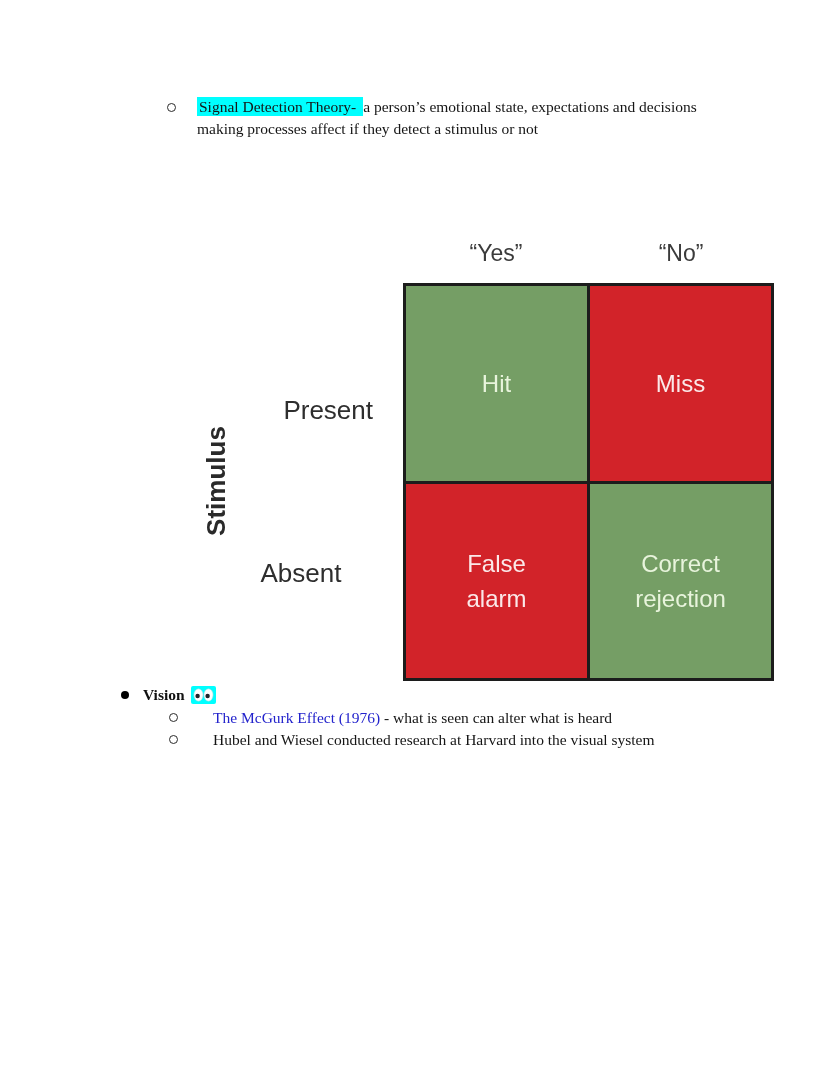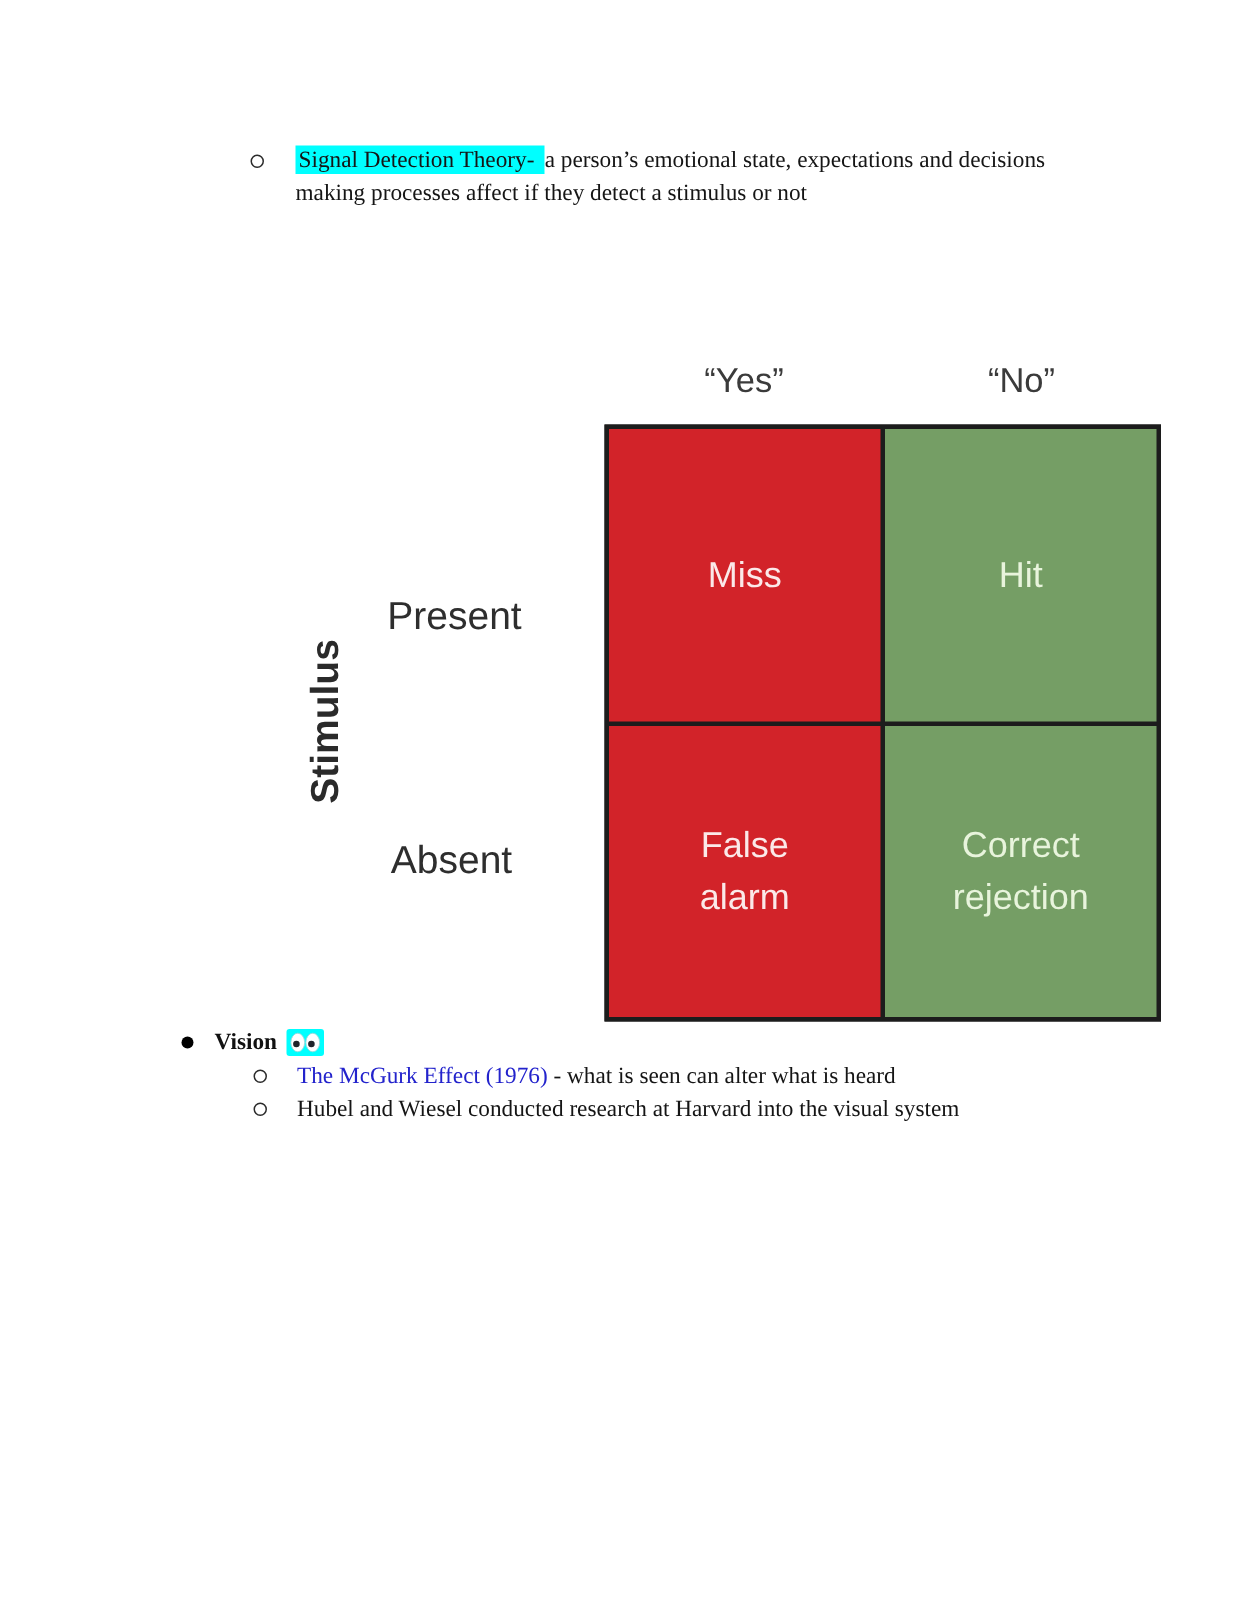--- a/index.html
+++ b/index.html
@@ -82,21 +82,21 @@
   .cell.red   { background: #d22329; color: #fbe9e9; }
 
   .row-label {
     position: absolute;
     width: 140px;
     text-align: center;
     font-family: "Liberation Sans", sans-serif;
     font-size: 26px;
     color: #2e2e2e;
   }
-  .row-label.present { left: 233px; top: 395px; }
+  .row-label.present { left: 233px; top: 395px; text-align: right; }
   .row-label.absent  { left: 231px; top: 558px; }
 
   .axis-label {
     position: absolute;
     left: 147px; top: 465px;
     width: 140px; height: 32px;
     text-align: center;
     font-family: "Liberation Sans", sans-serif;
     font-weight: bold;
     font-size: 26px;
@@ -129,20 +129,21 @@
     border-radius: 2px;
   }
 
   .sub-item {
     position: absolute;
     left: 169px;
     display: flex;
     font-size: 15.5px;
     line-height: 17px;
     color: #151515;
+    gap: 15px;
   }
   .sub-item .ring {
     flex: 0 0 auto;
     width: 7px; height: 7px;
     border: 1.4px solid #2b2b2b;
     border-radius: 50%;
     margin-top: 4px;
     margin-right: 20px;
   }
   .sub-item.one { top: 709px; }
@@ -162,22 +163,22 @@
   <div class="sdt-text">
     <span class="hl-cyan">Signal Detection Theory- </span><span>a person’s emotional state, expectations and decisions</span><br>
     <span>making processes affect if they detect a stimulus or not</span>
   </div>
 
 
   <div class="col-label yes">“Yes”</div>
   <div class="col-label no">“No”</div>
 
   <div class="matrix">
+    <div class="cell green">Hit</div>
     <div class="cell red">Miss</div>
-    <div class="cell green">Hit</div>
     <div class="cell red">False
 alarm</div>
     <div class="cell green">Correct
 rejection</div>
   </div>
 
   <div class="row-label present">Present</div>
   <div class="row-label absent">Absent</div>
 
   <div class="axis-label">Stimulus</div>

